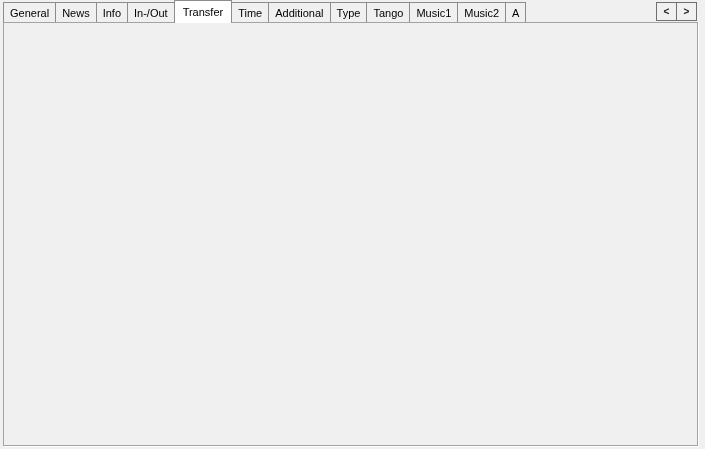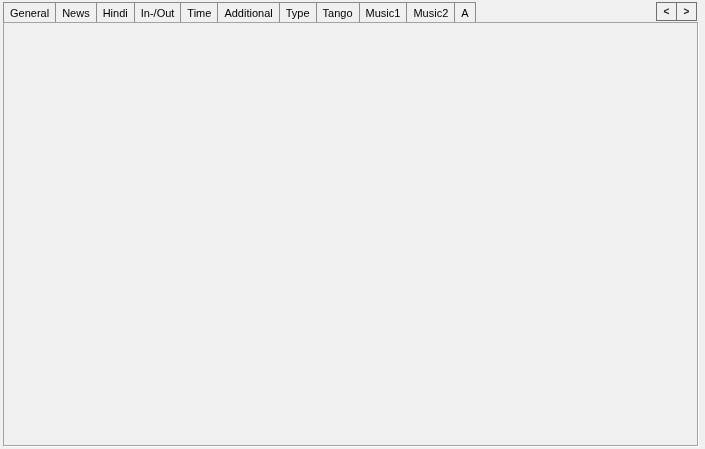--- a/index.html
+++ b/index.html
@@ -54,22 +54,23 @@
   .inforow-value{position:absolute; font-size:12px; color:#000; white-space:nowrap;}
 </style>
 </head>
 <body>
 
 <div class="screen">
 
   <div class="tabstrip">
     <div class="tab">General</div>
     <div class="tab">News</div>
-    <div class="tab">Hindi</div>
+    <div class="tab">Info</div>
     <div class="tab">In-/Out</div>
+    <div class="tab active">Transfer</div>
     <div class="tab">Time</div>
     <div class="tab">Additional</div>
     <div class="tab">Type</div>
     <div class="tab">Tango</div>
     <div class="tab">Music1</div>
     <div class="tab">Music2</div>
     <div class="tab">A</div>
   </div>
   <div class="tabspin">
     <div class="spinbtn">

